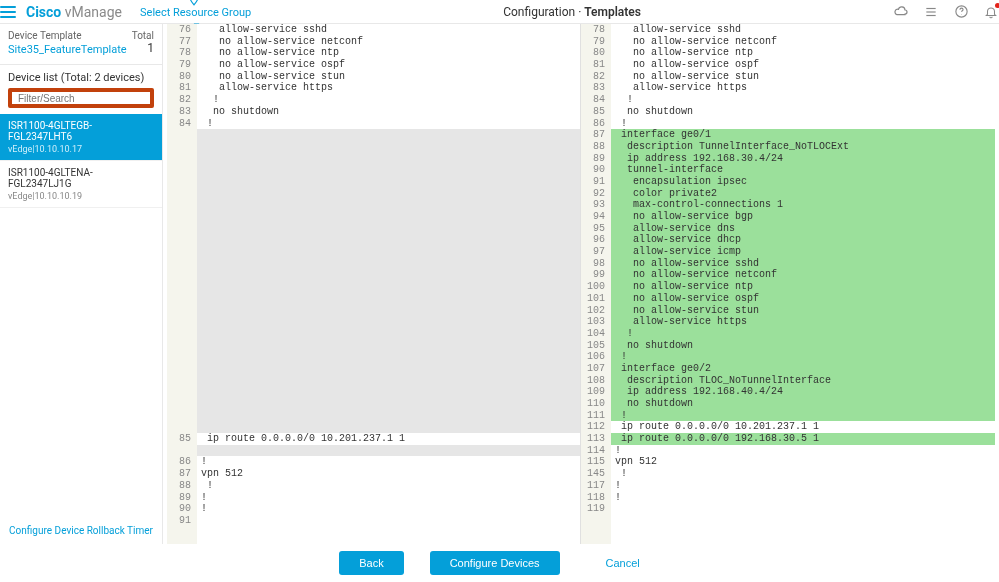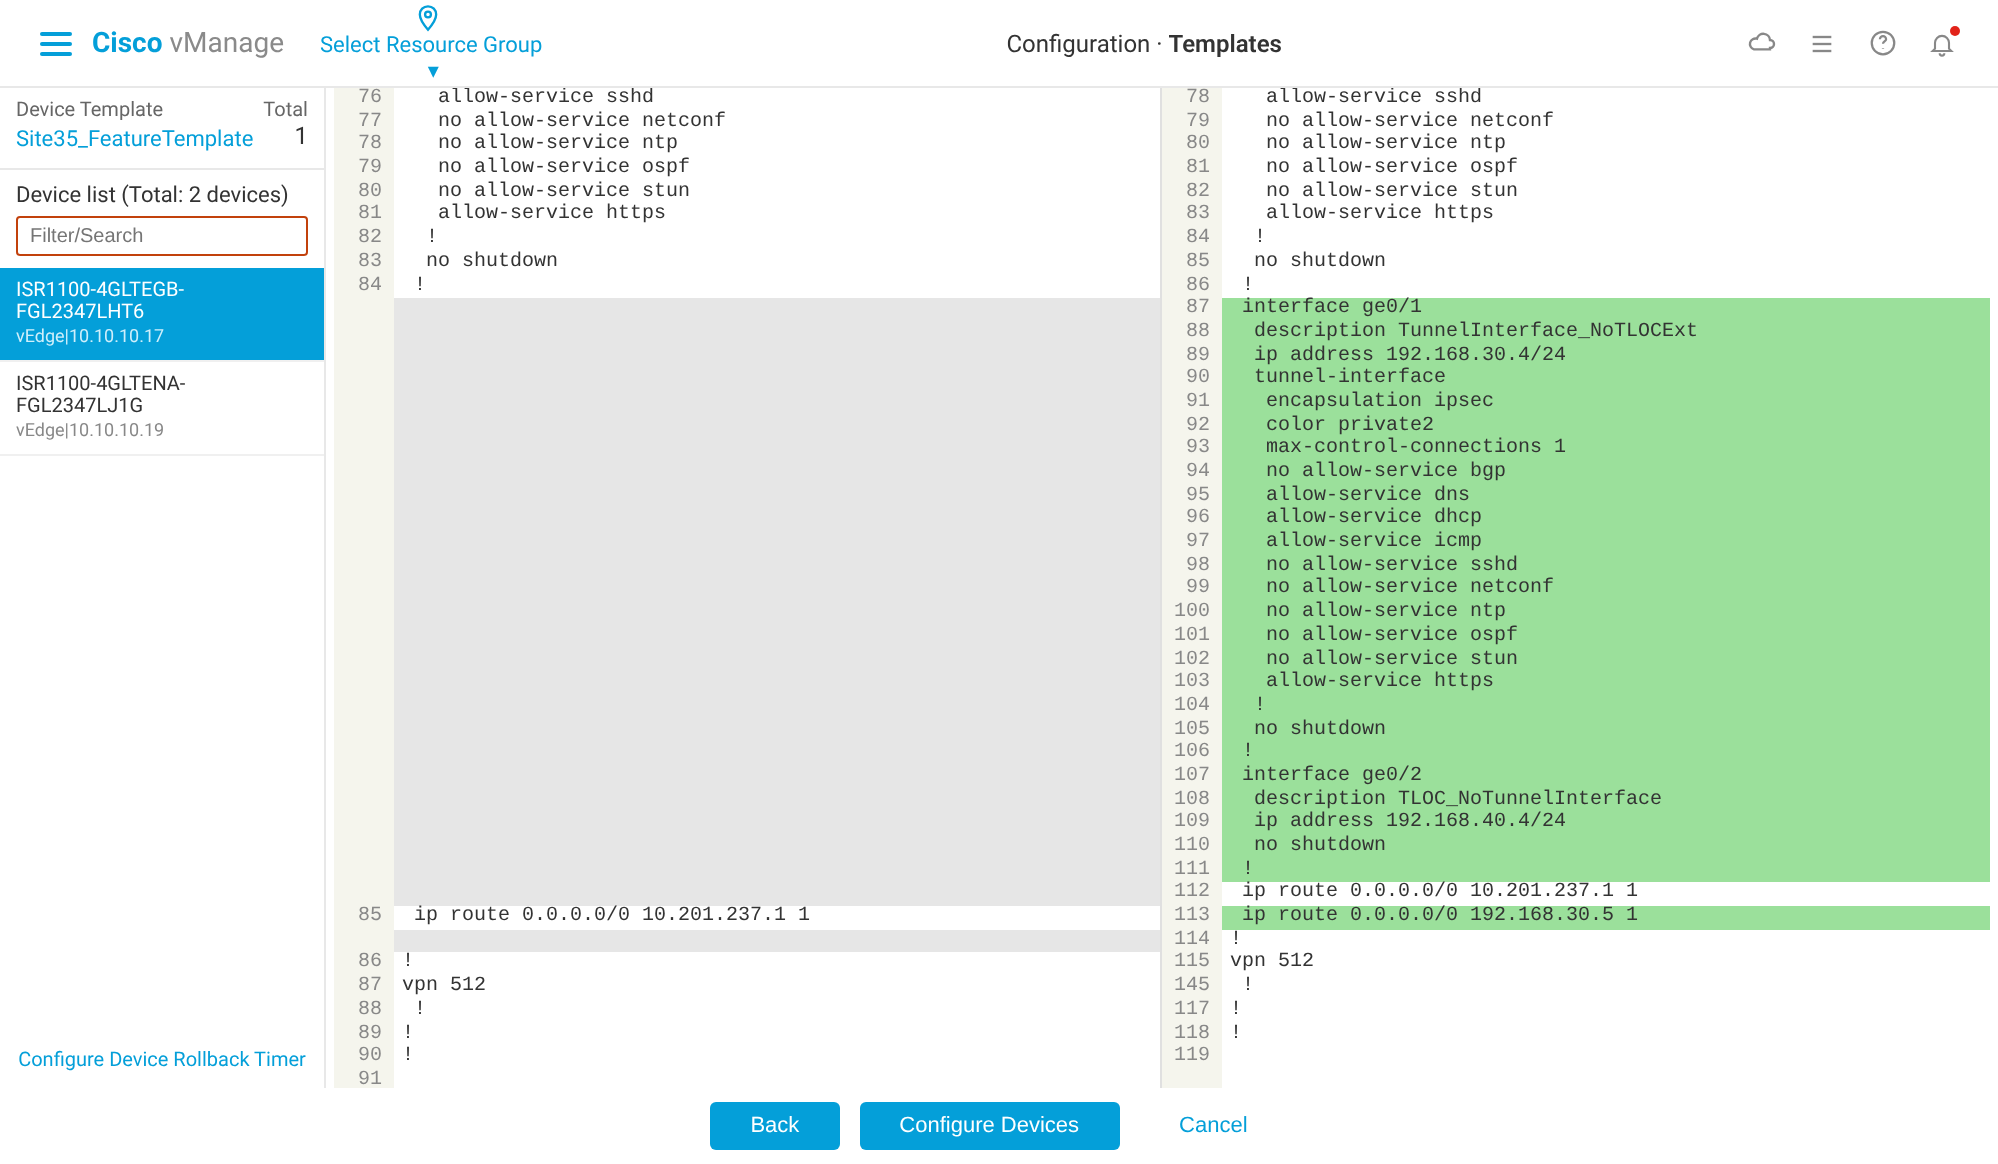--- a/index.html
+++ b/index.html
@@ -1,17 +1,17 @@
 <!DOCTYPE html>
 <html><head>
 <meta charset="utf-8">
 <style>
 * { margin: 0; padding: 0; box-sizing: border-box; }
 body { font-family: -apple-system, BlinkMacSystemFont, "Segoe UI", Roboto, Arial, sans-serif; font-size: 12px; color: #333; background: #fff; width: 999px; height: 582px; overflow: hidden; display: flex; flex-direction: column; }
-.header { height: 44px; display: flex; align-items: center; padding: 0 20px; border-bottom: 1px solid #e8e8e8; }
+.header { height: 24px; display: flex; align-items: center; padding: 0 0; border-bottom: 1px solid #e8e8e8; }
 .header .menu-icon { width: 16px; height: 12px; display: flex; flex-direction: column; justify-content: space-between; margin-right: 10px; cursor: pointer; }
 .header .menu-icon span { height: 2px; background: #049fd9; border-radius: 1px; }
 .header .brand { font-size: 14px; }
 .header .brand .cisco { font-weight: 700; color: #049fd9; }
 .header .brand .vmanage { color: #8a8a8a; }
 .header .resource { display: flex; align-items: center; margin-left: 18px; color: #049fd9; cursor: pointer; font-size: 11px; flex-direction: column; }
 .header .resource .pin { width: 14px; height: 14px; margin-right: 4px; }
 .header .resource .caret { margin-left: 2px; }
 .header .title { flex: 1; text-align: center; color: #333; font-size: 12px; }
 .header .title .bold { font-weight: 600; }
@@ -22,21 +22,21 @@
 
 .body { flex: 1; display: flex; overflow: hidden; }
 .sidebar { width: 163px; border-right: 1px solid #e8e8e8; display: flex; flex-direction: column; background: #fff; }
 .dev-template { padding: 6px 8px 8px 8px; border-bottom: 1px solid #e8e8e8; }
 .dev-template .top { display: flex; justify-content: space-between; font-size: 10px; color: #666; }
 .dev-template .total-label { color: #666; }
 .dev-template .name { color: #049fd9; font-size: 11px; margin-top: 2px; }
 .dev-template .count { text-align: right; font-size: 12px; color: #333; }
 .dev-list-hdr { font-size: 11px; color: #333; padding: 6px 8px 4px; }
 .filter { padding: 0 8px 6px; }
-.filter input { width: 100%; height: 20px; border: 1px solid #c2410c; border-radius: 2px; font-size: 10px; padding: 0 6px; background: #fff; }
+.filter input { width: 100%; height: 20px; border: 4px solid #c2410c; border-radius: 2px; font-size: 10px; padding: 0 6px; background: #fff; }
 .dev-item { padding: 6px 8px; border-bottom: 1px solid #f0f0f0; cursor: pointer; }
 .dev-item .n { font-size: 10px; }
 .dev-item .s { font-size: 9px; margin-top: 2px; }
 .dev-item.active { background: #049fd9; color: #fff; }
 .dev-item.active .n { color: #fff; }
 .dev-item.active .s { color: #cfeffb; }
 .dev-item.inactive .n { color: #333; }
 .dev-item.inactive .s { color: #888; }
 .sidebar .spacer { flex: 1; }
 .rollback { color: #049fd9; font-size: 10px; padding: 8px; text-align: center; cursor: pointer; }
@@ -44,21 +44,21 @@
 .main { flex: 1; display: flex; overflow: hidden; padding: 0 4px; }
 .pane { flex: 1; display: flex; overflow: hidden; }
 .gutter { width: 30px; background: #f5f5ed; font-family: "Courier New", monospace; font-size: 10px; color: #888; }
 .gutter .ln { height: 11.7px; line-height: 11.7px; text-align: right; padding-right: 6px; border-bottom: 0; }
 .code { flex: 1; font-family: "Courier New", monospace; font-size: 10px; line-height: 11.7px; background: #fff; overflow: hidden; }
 .code .cl { height: 11.7px; white-space: pre; padding-left: 4px; }
 .code .blank { background: #e6e6e6; }
 .code .added { background: #9be09b; }
 .pane.left .code { border-right: 1px solid #e0e0e0; }
 
-.footer { height: 38px; display: flex; align-items: center; justify-content: center; gap: 10px; border-top: 0; }
+.footer { height: 38px; display: flex; align-items: center; justify-content: center; gap: 26px; border-top: 0; }
 .btn { height: 24px; padding: 0 20px; border-radius: 3px; font-size: 11px; cursor: pointer; border: none; }
 .btn.primary { background: #049fd9; color: #fff; }
 .btn.link { background: none; color: #049fd9; }
 </style>
 </head>
 <body>
 
 <div class="header">
   <div class="menu-icon">
       <span></span>

